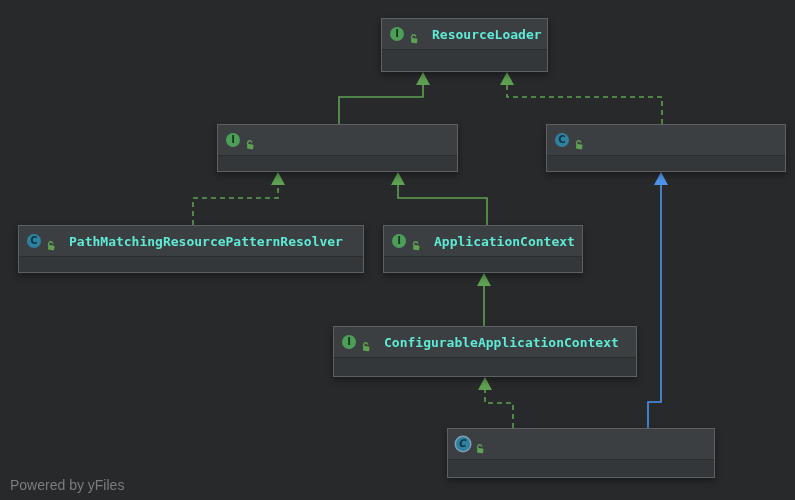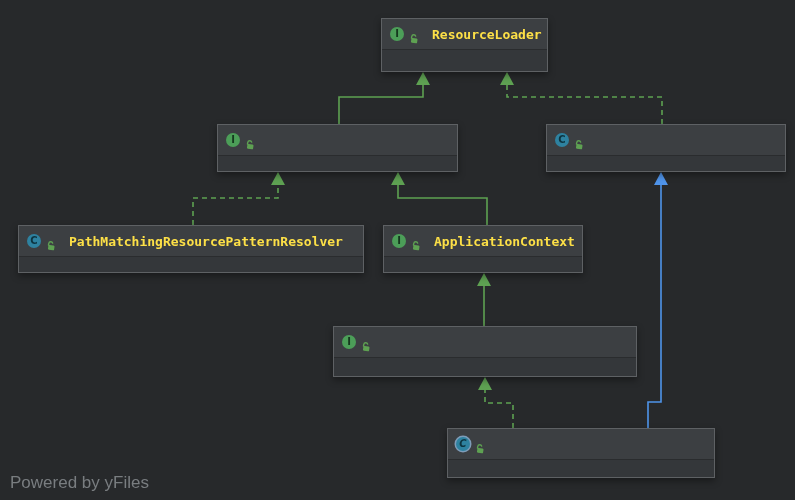--- a/index.html
+++ b/index.html
@@ -31,21 +31,21 @@
   }
   .node-body{
     flex:1 1 auto;
     background:#34373a;
     border-top:1px solid #2a2c2e;
   }
   .node-label{
     margin-left:12px;
     font-size:13px;
     font-weight:bold;
-    color:#fde047;
+    color:#5eead4;
     white-space:nowrap;
     letter-spacing:0;
   }
   .type-icon{
     width:14px;height:14px;flex:0 0 14px;
     border-radius:50%;
     font-size:10px;font-weight:bold;
     line-height:14px;text-align:center;
     font-family:"DejaVu Sans","Liberation Sans",sans-serif;
   }
@@ -57,21 +57,21 @@
     font-style:italic;
   }
   .lock{
     margin-left:5px;
     width:11px;height:11px;flex:0 0 11px;
     transform:rotate(9deg);
   }
   #credit{
     position:absolute;left:10px;bottom:7px;z-index:3;
     font-family:"Liberation Sans","DejaVu Sans",sans-serif;
-    font-size:17px;color:#797d80;
+    font-size:14px;color:#797d80;
   }
 </style>
 </head>
 <body>
 
 <div id="canvas">
   <svg id="edges-svg" width="795" height="500" viewBox="0 0 795 500">
       <g>
         <path d="M339 124 L 339 97 L 423 97 L 423 84" fill="none" stroke="#5ea152" stroke-width="1.6"></path>
         <polygon points="423,72 416,85 430,85" fill="#5ea152"></polygon>
@@ -155,20 +155,21 @@
         </div>
         <div class="node-body"></div>
       </div>
       <div class="node" style="left: 333px; top: 326px; width: 304px; height: 51px;">
         <div class="node-header">
           <span class="type-icon interface">I</span>
           <span class="lock"><svg width="11" height="11" viewBox="0 0 11 11">
               <path d="M3.1 5.6 V3.7 A2.0 2.0 0 0 1 6.9 2.9" fill="none" stroke="#5ea152" stroke-width="1.4" stroke-linecap="round"></path>
               <rect x="3.1" y="5.2" width="6.2" height="4.8" rx="1.1" fill="#5ea152"></rect>
             </svg></span>
+          <span class="node-label">ConfigurableApplicationContext</span>
         </div>
         <div class="node-body"></div>
       </div>
       <div class="node" style="left: 447px; top: 428px; width: 268px; height: 50px;">
         <div class="node-header">
           <span class="type-icon abstract-class">C</span>
           <span class="lock"><svg width="11" height="11" viewBox="0 0 11 11">
               <path d="M3.1 5.6 V3.7 A2.0 2.0 0 0 1 6.9 2.9" fill="none" stroke="#5ea152" stroke-width="1.4" stroke-linecap="round"></path>
               <rect x="3.1" y="5.2" width="6.2" height="4.8" rx="1.1" fill="#5ea152"></rect>
             </svg></span>

